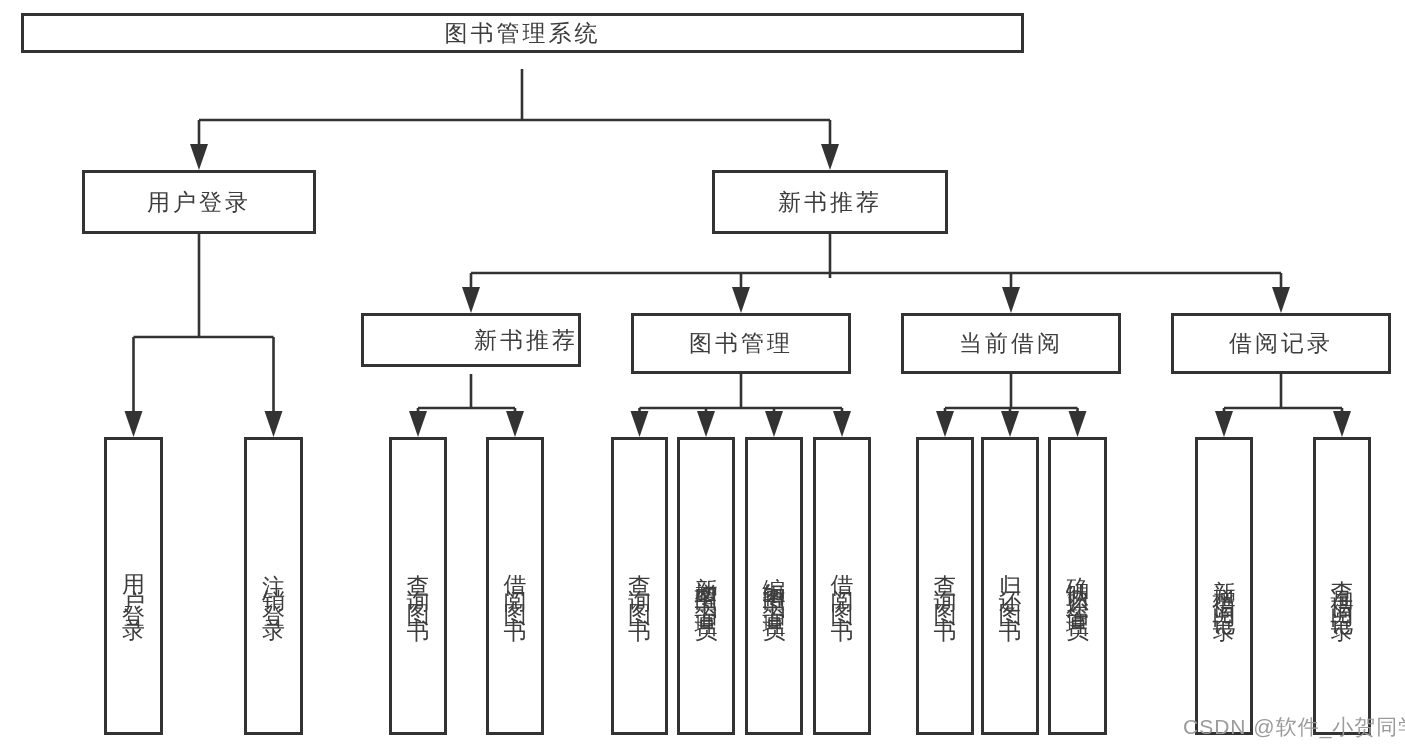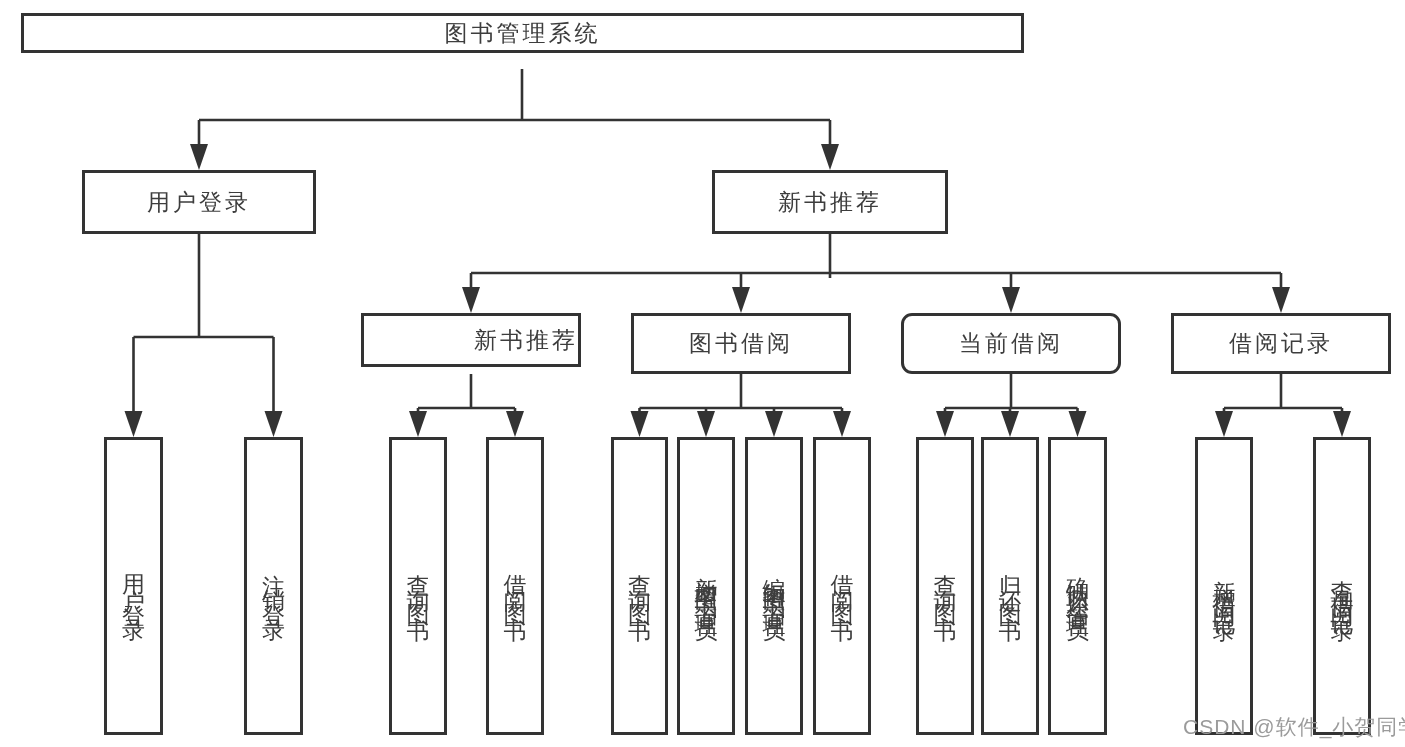--- a/index.html
+++ b/index.html
@@ -106,23 +106,23 @@
     <span class="h-label">用户登录</span>
   </div>
   <div class="box" style="left:712px; top:170px; width:236px; height:64px;">
     <span class="h-label">新书推荐</span>
   </div>
 
   <div class="box" style="left:361px; top:313px; width:220px; height:54px;justify-content:flex-end;">
     <span class="h-label">新书推荐</span>
   </div>
   <div class="box" style="left:631px; top:313px; width:220px; height:61px;">
-    <span class="h-label">图书借阅</span>
+    <span class="h-label">图书管理</span>
   </div>
-  <div class="box" style="left:901px; top:313px; width:220px; height:61px;border-radius:11px;">
+  <div class="box" style="left:901px; top:313px; width:220px; height:61px;">
     <span class="h-label">当前借阅</span>
   </div>
   <div class="box" style="left:1171px; top:313px; width:220px; height:61px;">
     <span class="h-label">借阅记录</span>
   </div>
 
   <div class="box" style="left:104px; top:437px; width:59px; height:298px;">
     <span class="v-label vt-short">用户登录</span>
   </div>
   <div class="box" style="left:244px; top:437px; width:59px; height:298px;">

